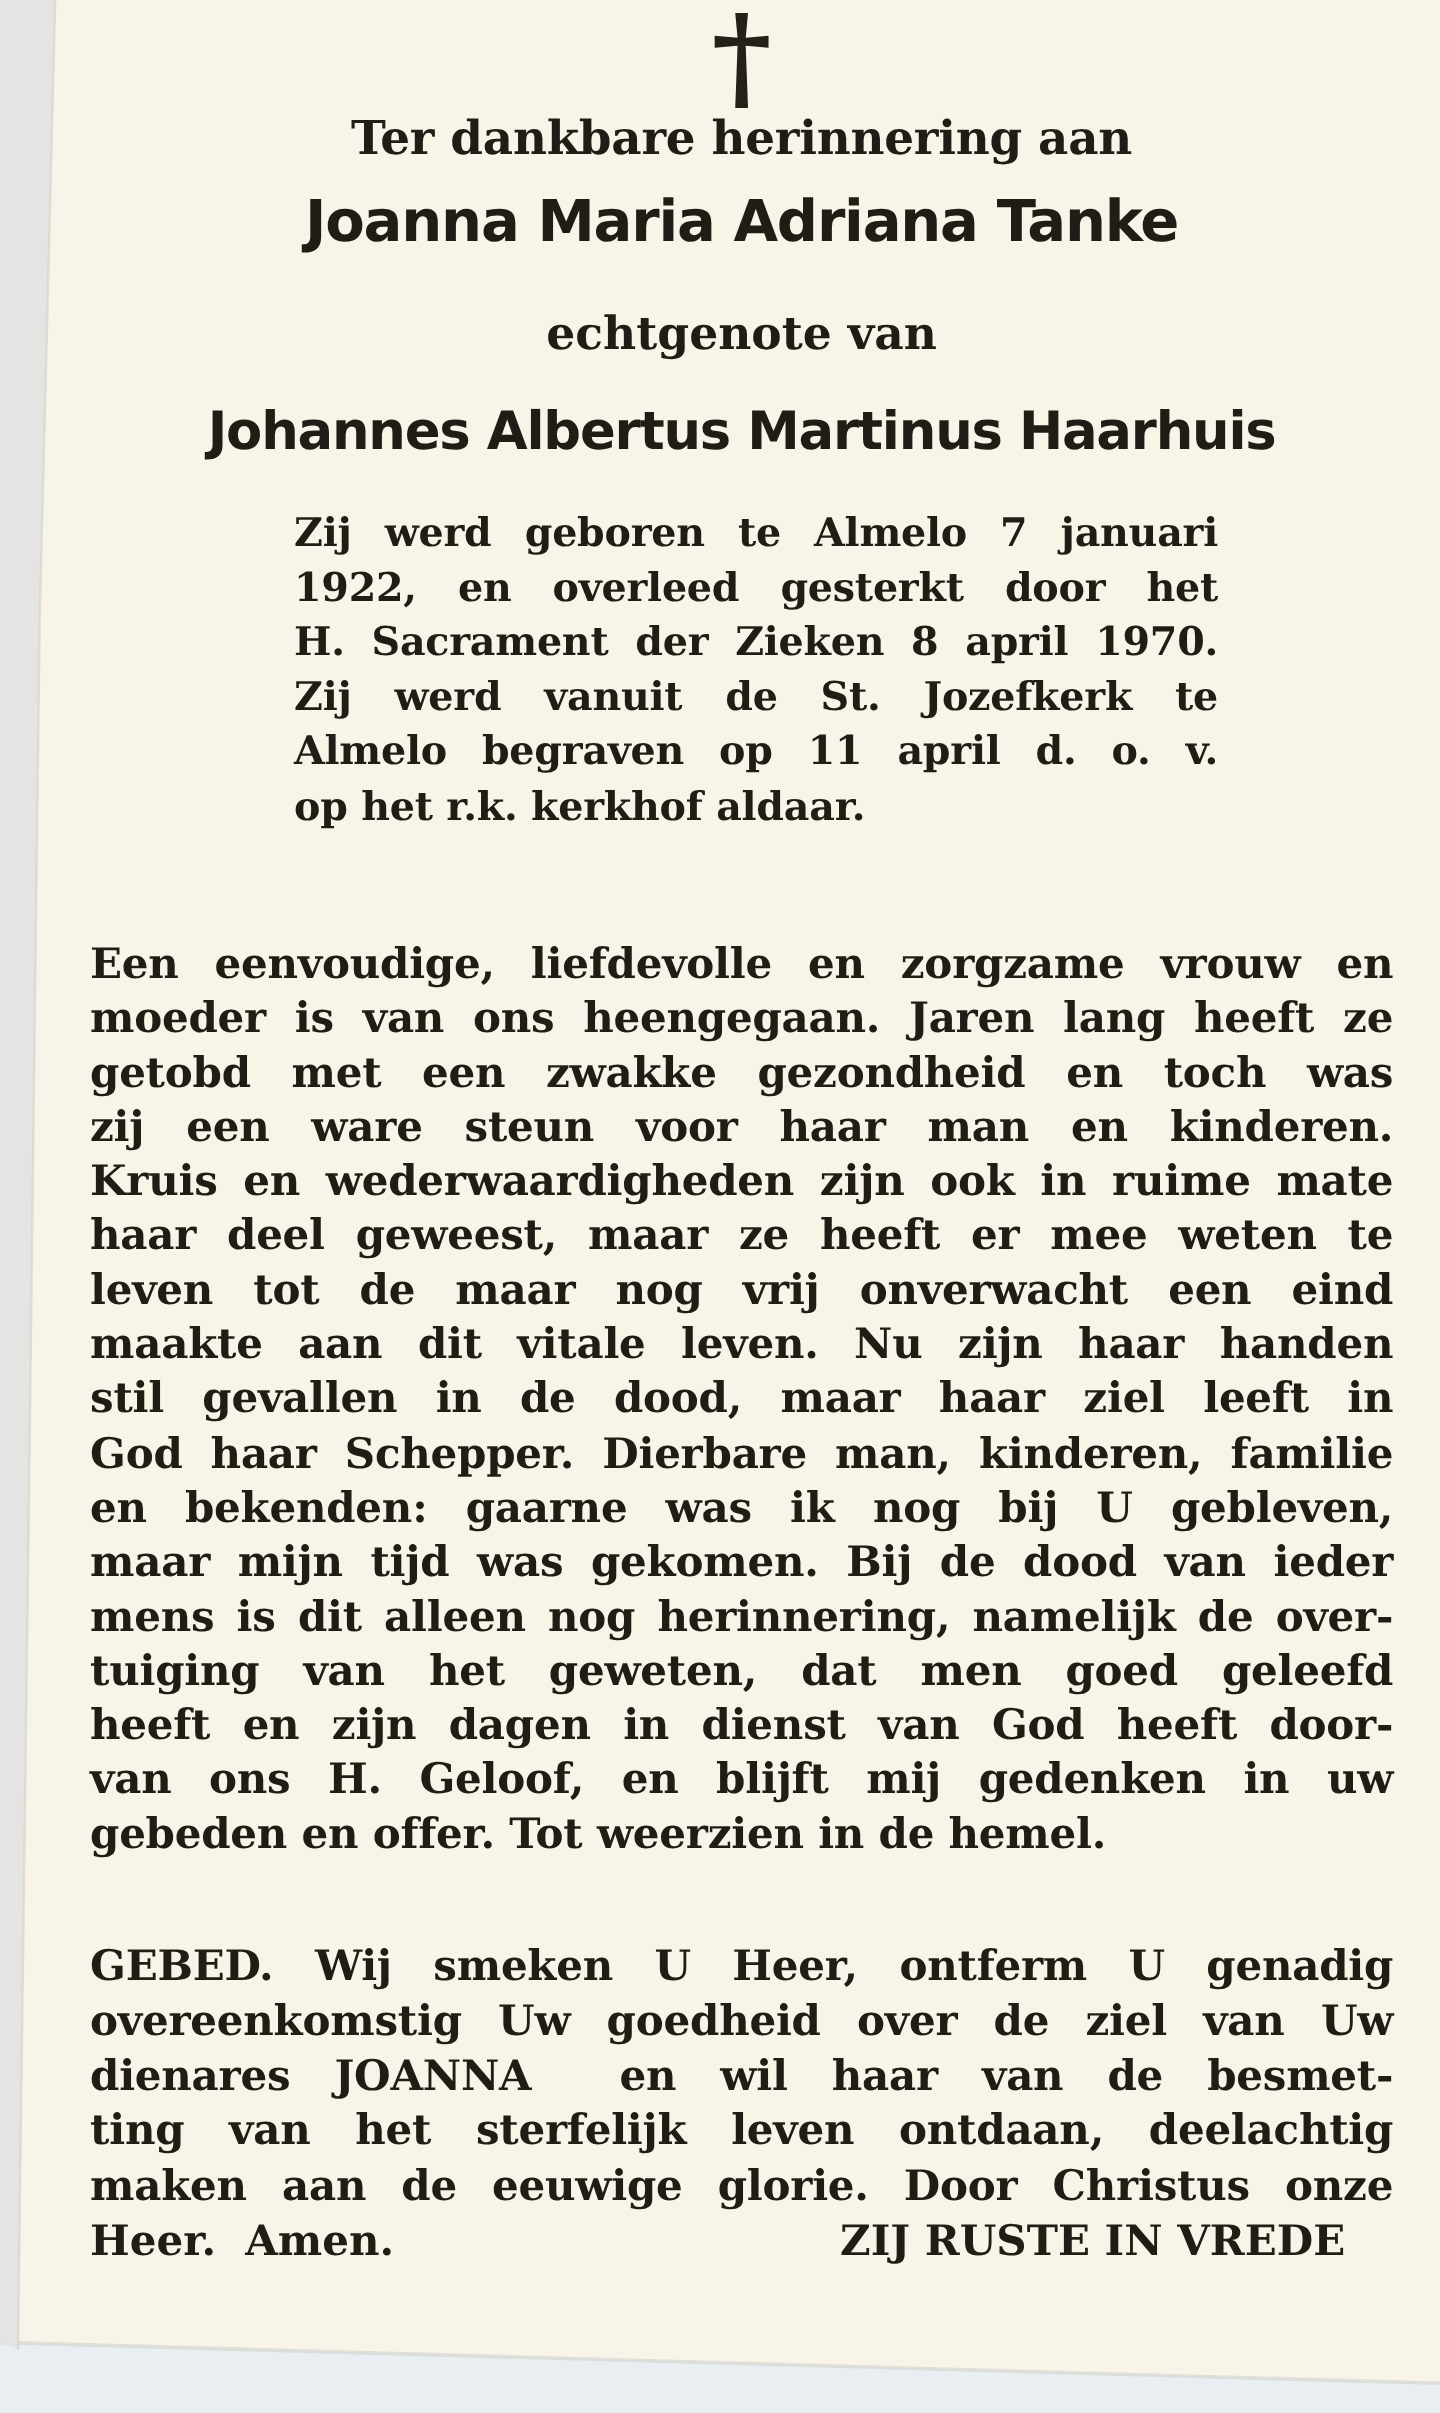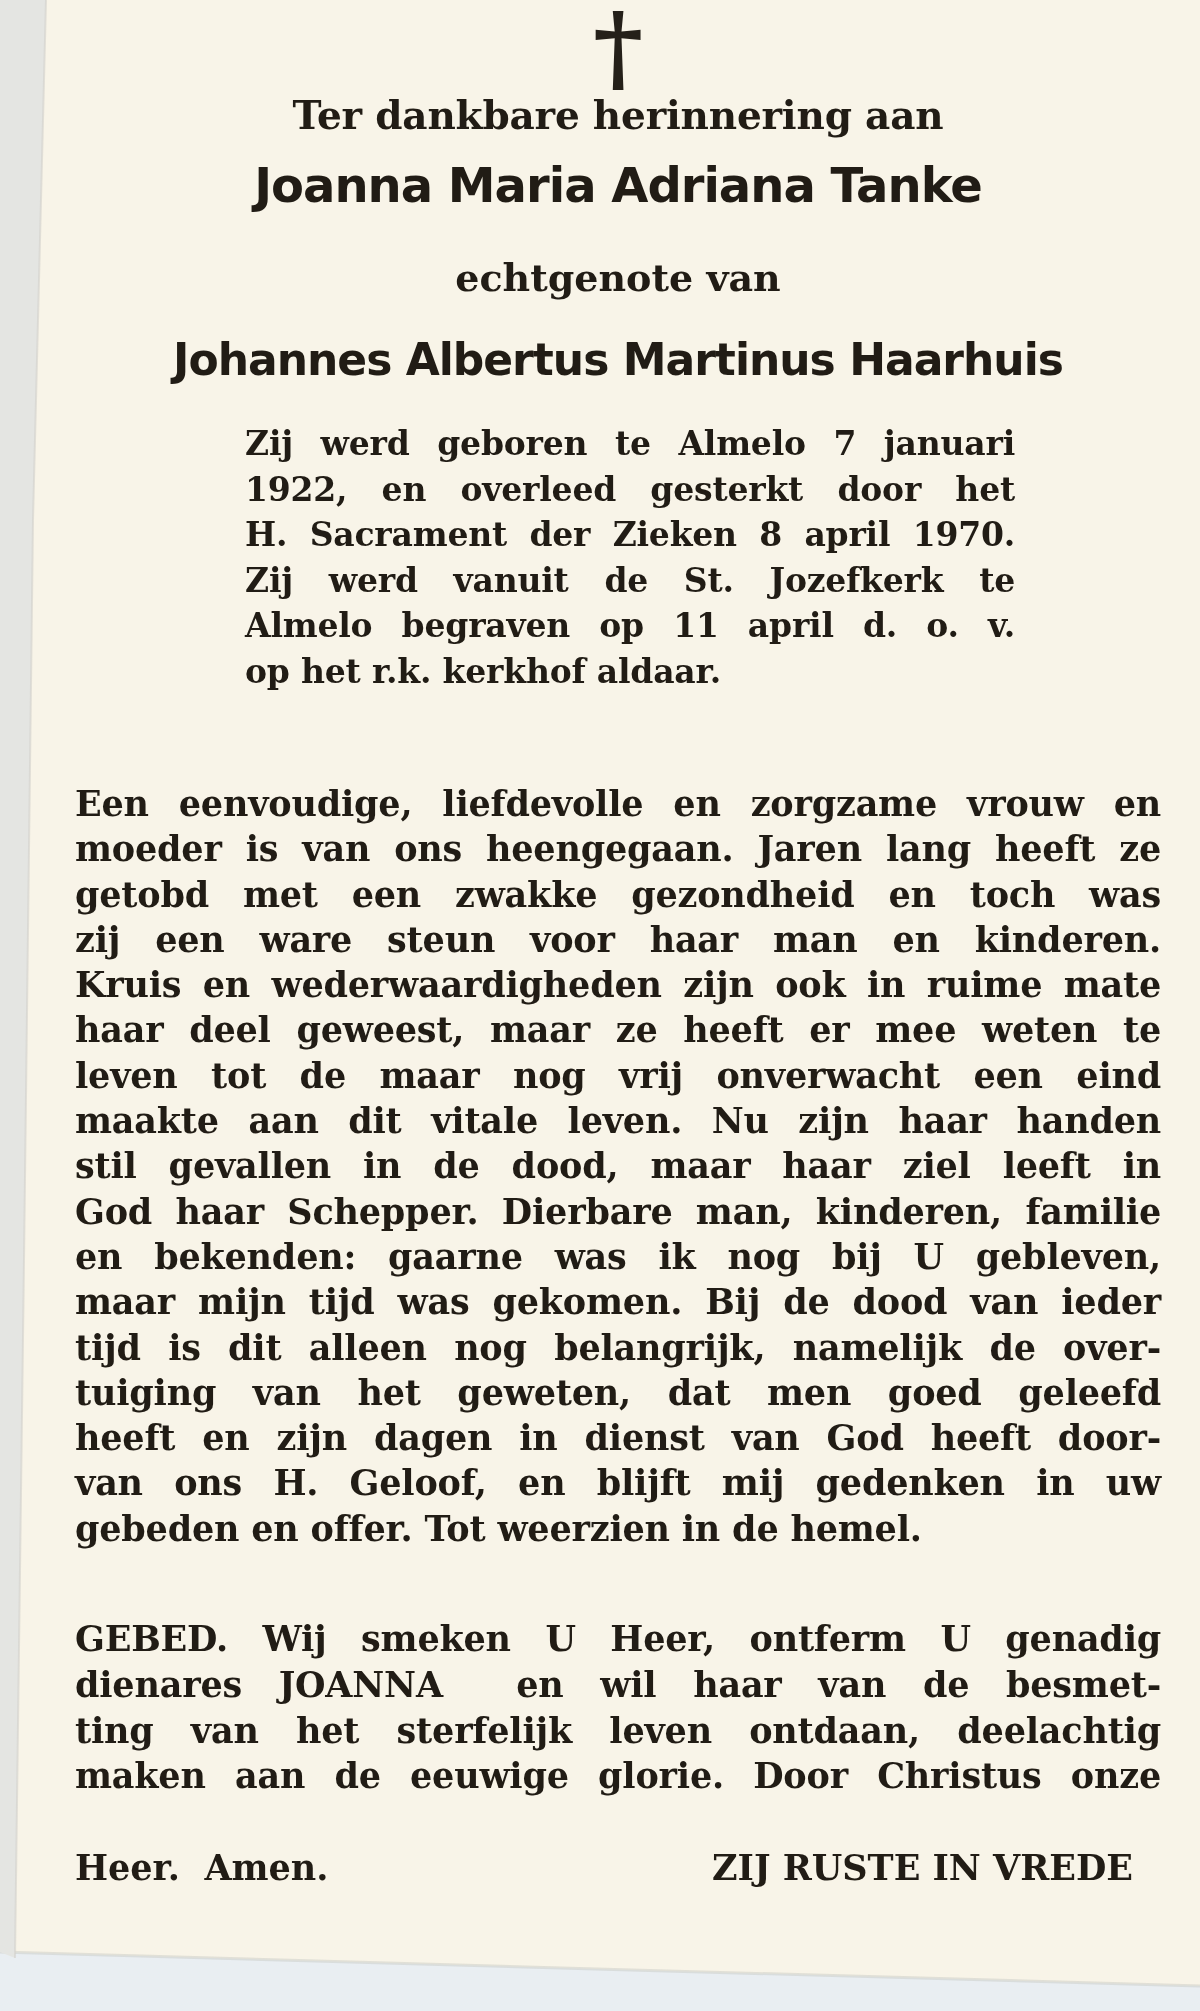--- a/index.html
+++ b/index.html
@@ -104,21 +104,21 @@
     position: absolute;
     left: 0;
     top: 1845px;
     width: 1086px;
     display: flex;
     justify-content: space-between;
     font-size: 35px;
     line-height: 45.8px;
   }
 
-  .closing-right { margin-right: 28px; }
+  .closing-right { margin-right: 40px; }
 
   .tline { text-align: justify; text-align-last: justify; }
   .tline-last { text-align-last: left; }
 </style>
 </head>
 <body>
 
 <div class="page">
 
   <svg class="edges" viewBox="0 0 1200 2011" aria-hidden="true">
@@ -156,29 +156,30 @@
         <div class="tline">getobd met een zwakke gezondheid en toch was</div>
         <div class="tline">zij een ware steun voor haar man en kinderen.</div>
         <div class="tline">Kruis en wederwaardigheden zijn ook in ruime mate</div>
         <div class="tline">haar deel geweest, maar ze heeft er mee weten te</div>
         <div class="tline">leven tot de maar nog vrij onverwacht een eind</div>
         <div class="tline">maakte aan dit vitale leven. Nu zijn haar handen</div>
         <div class="tline">stil gevallen in de dood, maar haar ziel leeft in</div>
         <div class="tline">God haar Schepper. Dierbare man, kinderen, familie</div>
         <div class="tline">en bekenden: gaarne was ik nog bij U gebleven,</div>
         <div class="tline">maar mijn tijd was gekomen. Bij de dood van ieder</div>
-        <div class="tline">tijd is dit alleen nog belangrijk, namelijk de over-</div>
+        <div class="tline">mens is dit alleen nog herinnering, namelijk de over-</div>
         <div class="tline">tuiging van het geweten, dat men goed geleefd</div>
         <div class="tline">heeft en zijn dagen in dienst van God heeft door-</div>
         <div class="tline">van ons H. Geloof, en blijft mij gedenken in uw</div>
         <div class="tline tline-last">gebeden en offer. Tot weerzien in de hemel.</div>
       </div>
 
     <div class="prayer">
         <div class="tline">GEBED. Wij smeken U Heer, ontferm U genadig</div>
+        <div class="tline">overeenkomstig Uw goedheid over de ziel van Uw</div>
         <div class="tline">dienares JOANNA&nbsp; en wil haar van de besmet-</div>
         <div class="tline">ting van het sterfelijk leven ontdaan, deelachtig</div>
         <div class="tline">maken aan de eeuwige glorie. Door Christus onze</div>
       </div>
 
     <div class="closing-row">
       <span class="closing-left">Heer.&nbsp; Amen.</span>
       <span class="closing-right">ZIJ RUSTE IN VREDE</span>
     </div>
 

